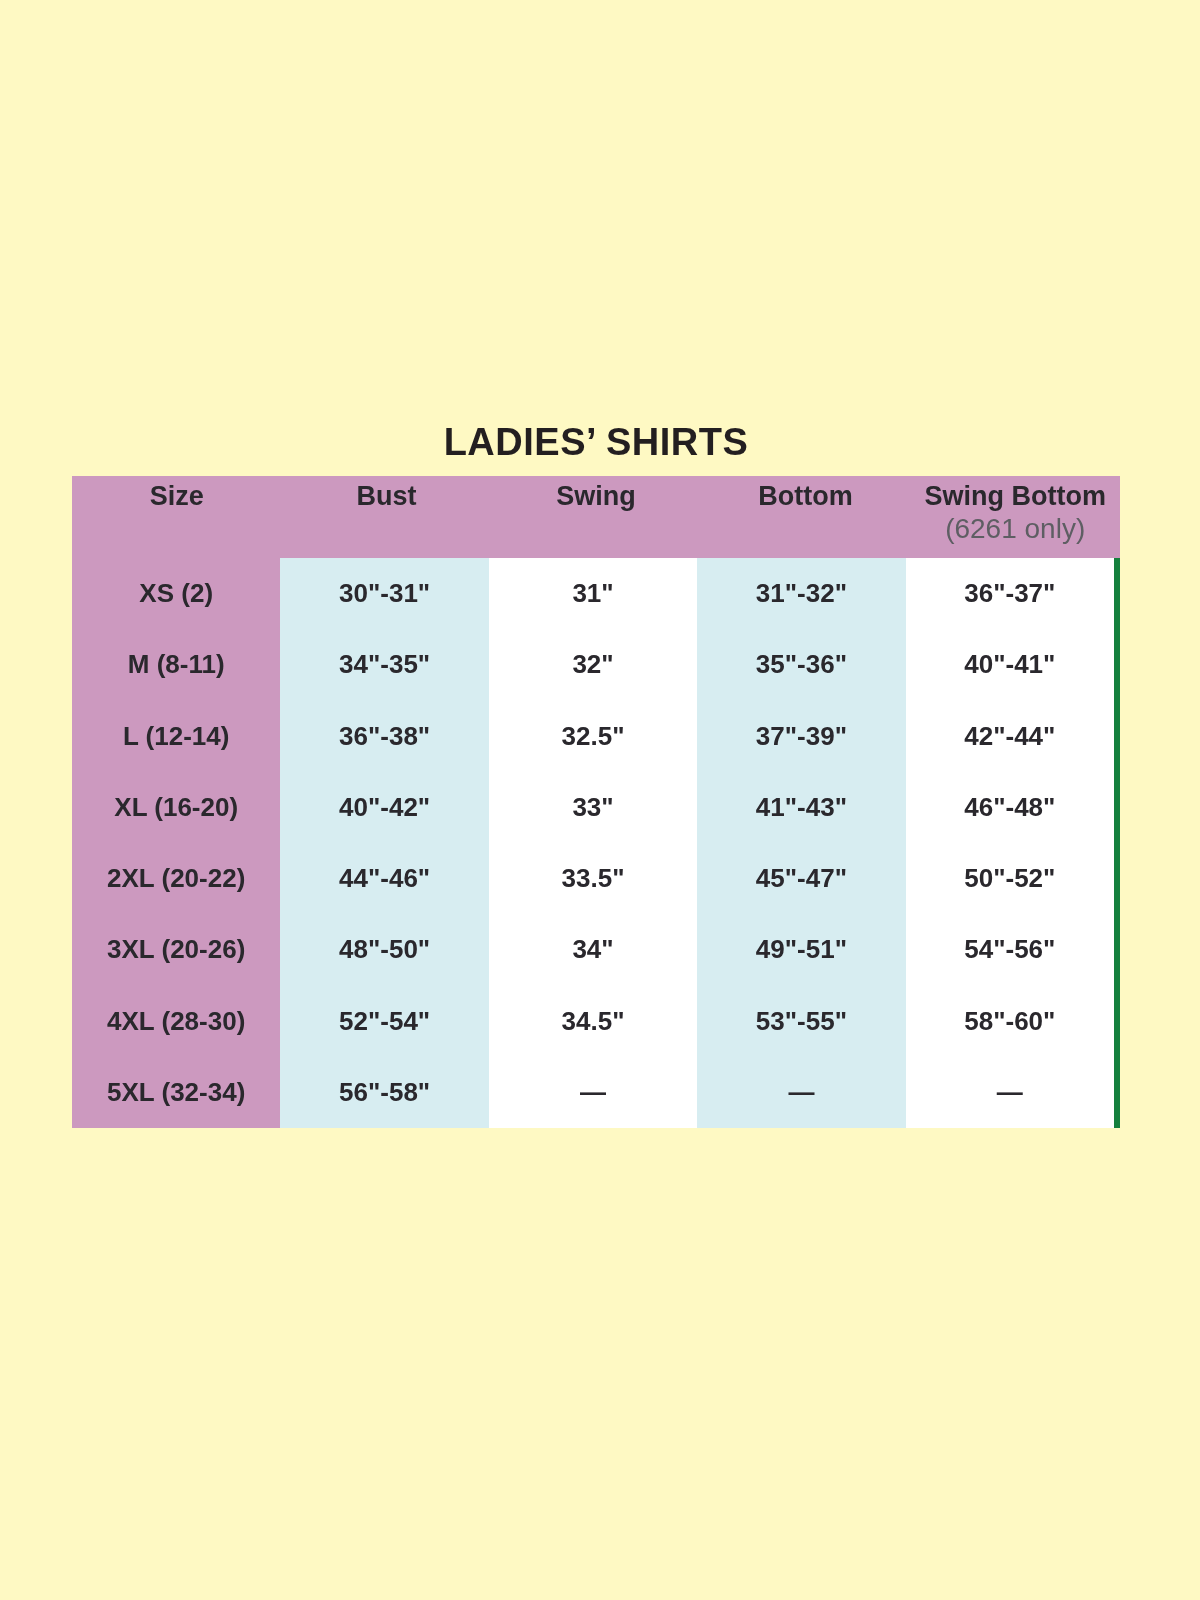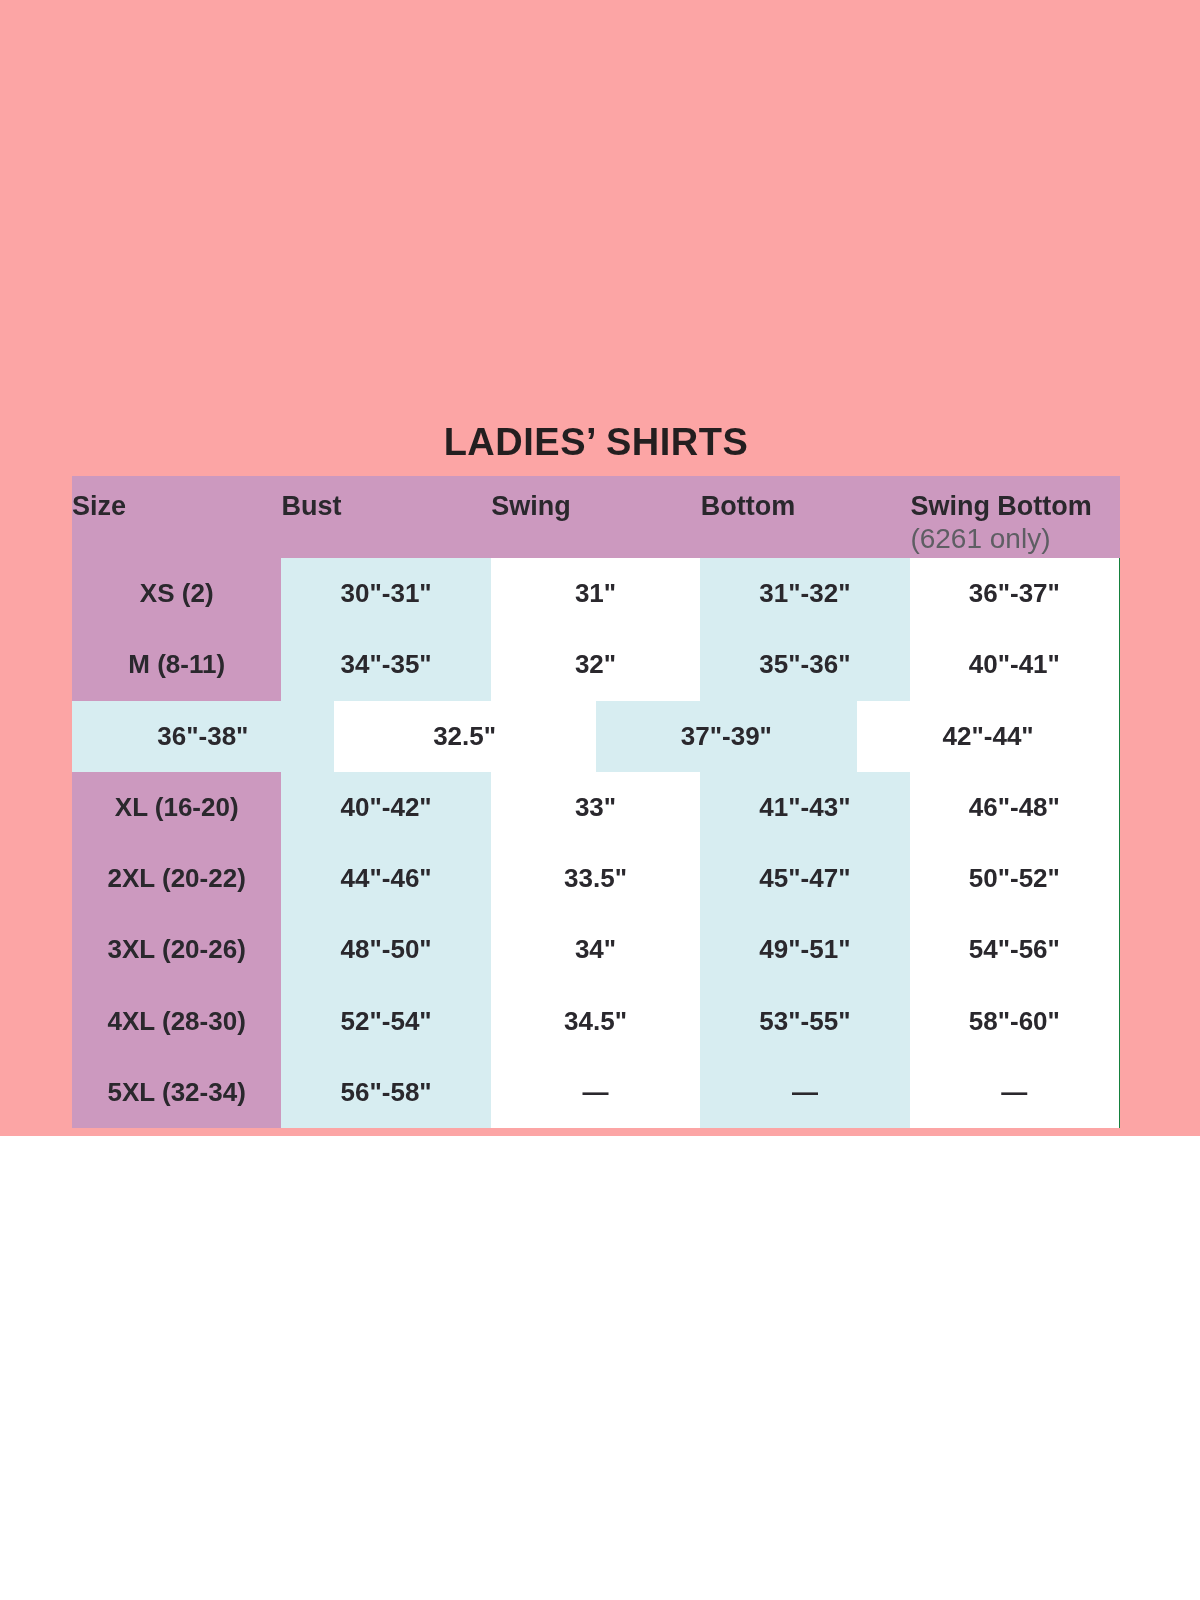--- a/index.html
+++ b/index.html
@@ -1,19 +1,19 @@
 <!DOCTYPE html>
 <html><head>
 <meta charset="utf-8">
 <style>
   html, body { margin:0; padding:0; }
   .page {
     position:relative;
-    width:1200px; height:1136px;
-    background:#fca5a5;
+    width:1200px; height:1600px;
+    background:#fef9c3;
     font-family:"Liberation Sans", sans-serif;
     overflow:hidden;
   }
   .title {
     position:absolute;
     left:72px; top:421px; width:1048px;
     margin:0;
     text-align:center;
     font-size:38px;
     font-weight:bold;
@@ -26,39 +26,40 @@
     width:1048px; height:652px;
   }
   .header-row {
     display:flex;
     height:82px;
     background:#cc99bf;
   }
   .hcell {
     flex:1 1 0;
     box-sizing:border-box;
-    padding-top:16px;
+    padding-top:6px;
+    text-align:center;
     font-size:27px;
     font-weight:bold;
     color:#2a282d;
     line-height:1.05;
   }
   .hsub {
     display:block;
     margin-top:4px;
     font-size:28px;
     font-weight:normal;
     color:#5e5e63;
   }
   .tbody {
     display:flex;
     flex-direction:column;
     height:570px;
     box-sizing:content-box;
-    border-right:1px solid #15803d;
+    border-right:6px solid #15803d;
   }
   .row { flex:1 1 0; display:flex; }
   .cell {
     flex:1 1 0;
     display:flex;
     align-items:center;
     justify-content:center;
     font-size:26px;
     font-weight:bold;
     color:#2a282d;
@@ -102,20 +103,21 @@
 
       <div class="row">
         <div class="cell col-size">M (8-11)</div>
         <div class="cell col-bust">34"-35"</div>
         <div class="cell col-sleeve">32"</div>
         <div class="cell col-bottom">35"-36"</div>
         <div class="cell col-swing">40"-41"</div>
       </div>
 
       <div class="row">
+        <div class="cell col-size">L (12-14)</div>
         <div class="cell col-bust">36"-38"</div>
         <div class="cell col-sleeve">32.5"</div>
         <div class="cell col-bottom">37"-39"</div>
         <div class="cell col-swing">42"-44"</div>
       </div>
 
       <div class="row">
         <div class="cell col-size">XL (16-20)</div>
         <div class="cell col-bust">40"-42"</div>
         <div class="cell col-sleeve">33"</div>

